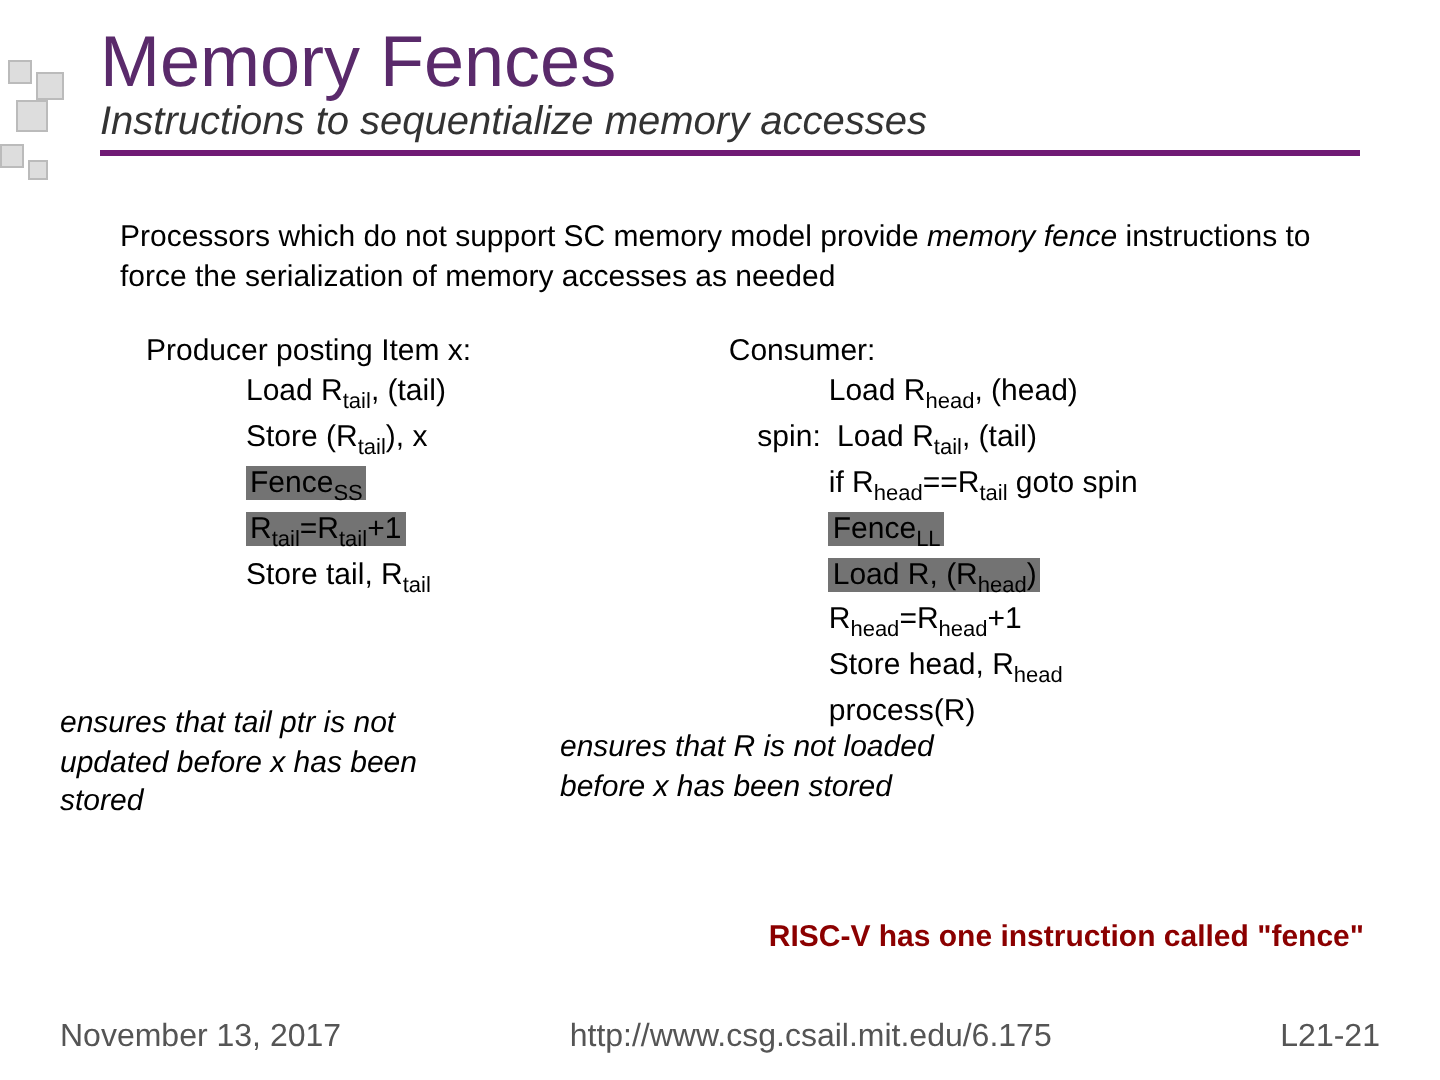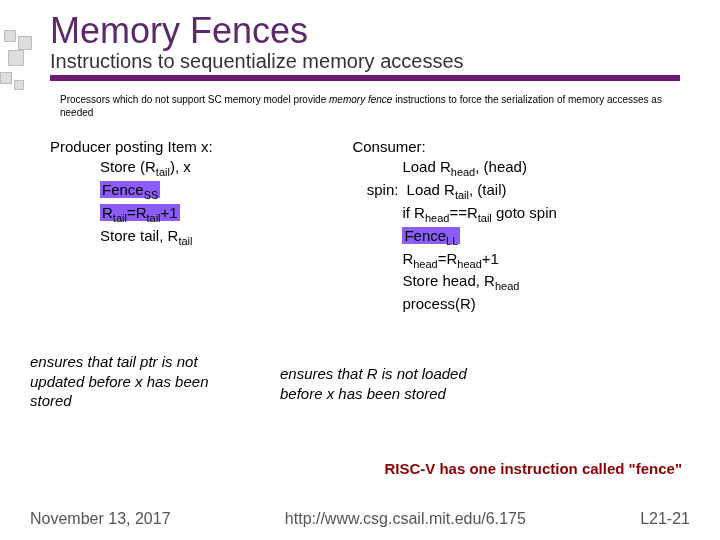--- a/index.html
+++ b/index.html
@@ -19,36 +19,38 @@
     box-sizing: border-box;
   }
   .title {
     font-size: 36px;
     color: #5a2a6b;
     margin: 0;
     font-weight: normal;
   }
   .subtitle {
     font-size: 20px;
+    font-style: italic;
     color: #333;
-    border-bottom: 6px solid #701a75;
+    border-bottom: 3px solid #701a75;
     padding-bottom: 2px;
     margin-top: -2px;
   }
   .intro {
-    font-size: 10px;
-    margin-top: 12px;
+    font-size: 15px;
+    margin-top: 31px;
     line-height: 1.3;
     padding-left: 10px;
   }
   .intro .mf { font-style: italic; }
   .columns {
     display: flex;
     margin-top: 18px;
     font-size: 15px;
+    margin-left: 23px;
   }
   .col-left {
     width: 48%;
     position: relative;
   }
   .col-right {
     width: 52%;
     position: relative;
   }
   .code {
@@ -56,21 +58,21 @@
   }
   .indent { padding-left: 50px; }
   .spin-label {
     display: inline-block;
     width: 46px;
     text-align: right;
     margin-right: 4px;
   }
   .spin-row { padding-left: 0; }
   .highlight {
-    background: #8b5cf6;
+    background: #737373;
     padding: 0 2px;
   }
   sub { font-size: 11px; vertical-align: sub; }
   .note {
     font-style: italic;
     font-size: 15px;
     line-height: 1.3;
     position: absolute;
   }
   .note-left {
@@ -132,34 +134,36 @@
   <div class="subtitle">Instructions to sequentialize memory accesses</div>
 
   <div class="intro">
     <span>Processors which do not support SC memory model provide </span><span class="mf">memory fence</span><span> instructions to force the serialization of memory accesses as needed</span>
   </div>
 
   <div class="columns">
     <div class="col-left">
       <div class="code">
         <div>Producer posting Item x:</div>
+        <div class="indent"><span>Load R</span><sub>tail</sub><span>, (tail)</span></div>
         <div class="indent"><span>Store (R</span><sub>tail</sub><span>), x</span></div>
         <div class="indent"><span class="highlight"><span>Fence</span><sub>SS</sub></span></div>
         <div class="indent"><span class="highlight"><span>R</span><sub>tail</sub><span>=R</span><sub>tail</sub><span>+1</span></span></div>
         <div class="indent"><span>Store tail, R</span><sub>tail</sub></div>
       </div>
     </div>
 
     <div class="col-right">
       <div class="code">
         <div>Consumer:</div>
         <div class="indent"><span>Load R</span><sub>head</sub><span>, (head)</span></div>
         <div class="spin-row"><span class="spin-label">spin:</span> <span>Load R</span><sub>tail</sub><span>, (tail)</span></div>
         <div class="indent"><span>if R</span><sub>head</sub><span>==R</span><sub>tail</sub><span> goto spin</span></div>
         <div class="indent"><span class="highlight"><span>Fence</span><sub>LL</sub></span></div>
+        <div class="indent"><span class="highlight"><span>Load R, (R</span><sub>head</sub><span>)</span></span></div>
         <div class="indent"><span>R</span><sub>head</sub><span>=R</span><sub>head</sub><span>+1</span></div>
         <div class="indent"><span>Store head, R</span><sub>head</sub></div>
         <div class="indent">process(R)</div>
       </div>
     </div>
   </div>
 
   <div class="note note-left">ensures that tail ptr is not updated before x has been stored</div>
   <div class="note note-mid">ensures that R is not loaded before x has been stored</div>
 

